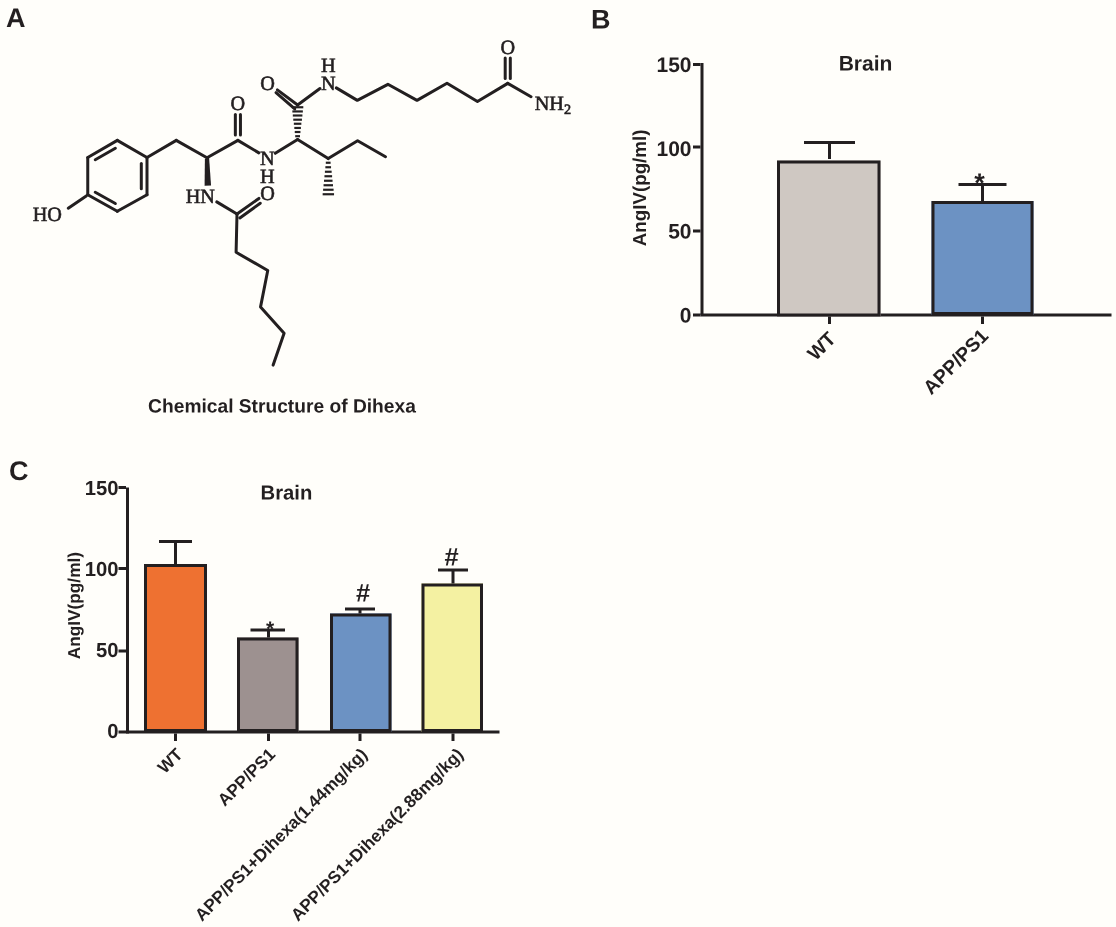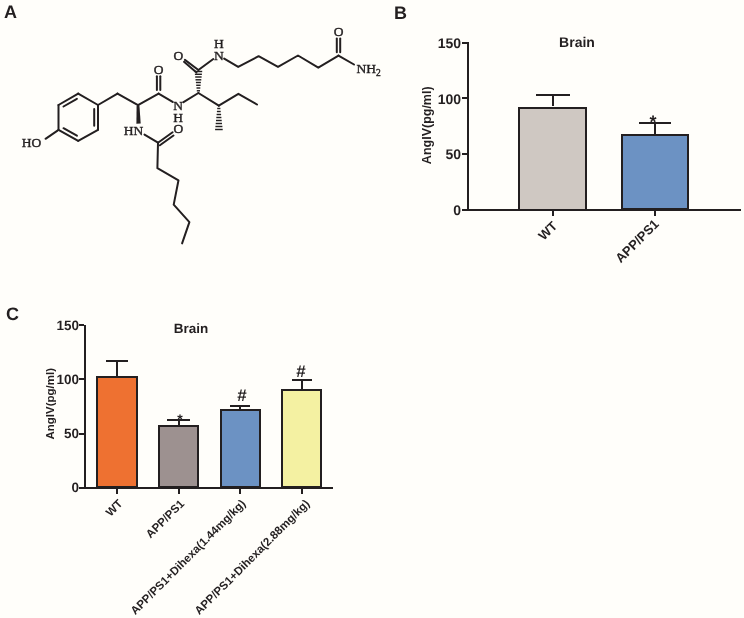--- a/index.html
+++ b/index.html
@@ -123,13 +123,14 @@
     <div style="position:absolute;left:-49.4px;top:397.6px;width:200px;text-align:center;transform:rotate(-90deg);font-size:11.5px;font-weight:bold;line-height:11.5px">AngIV(pg/ml)</div>
     <div style="position:absolute;right:627.3px;top:498.0px;transform:rotate(-45deg);transform-origin:100% 0;font-size:11.5px;font-weight:bold;line-height:11.5px;white-space:nowrap">WT</div>
     <div style="position:absolute;right:565.0px;top:498.0px;transform:rotate(-45deg);transform-origin:100% 0;font-size:11.5px;font-weight:bold;line-height:11.5px;white-space:nowrap">APP/PS1</div>
     <div style="position:absolute;right:504.1px;top:498.0px;transform:rotate(-45deg);transform-origin:100% 0;font-size:11.5px;font-weight:bold;line-height:11.5px;white-space:nowrap">APP/PS1+Dihexa(1.44mg/kg)</div>
     <div style="position:absolute;right:439.9px;top:498.0px;transform:rotate(-45deg);transform-origin:100% 0;font-size:11.5px;font-weight:bold;line-height:11.5px;white-space:nowrap">APP/PS1+Dihexa(2.88mg/kg)</div>
     <div style="position:absolute;left:159.6px;top:412.0px;width:40px;text-align:center;font-size:14px;font-weight:bold;line-height:14px;transform:rotate(0.03deg)">*</div>
     <div style="position:absolute;left:222.2px;top:387.3px;width:40px;text-align:center;font-size:17px;font-weight:bold;line-height:17px;transform:rotate(0.03deg)">#</div>
     <div style="position:absolute;left:280.9px;top:363.2px;width:40px;text-align:center;font-size:17px;font-weight:bold;line-height:17px;transform:rotate(0.03deg)">#</div>
     <div style="position:absolute;left:5.5px;top:303.7px;font-size:18px;font-weight:bold;transform:rotate(0.03deg)">C</div>
     <div style="position:absolute;left:3.8px;top:2.2px;font-size:18px;font-weight:bold;transform:rotate(0.03deg)">A</div>
+    <div style="position:absolute;left:38px;top:262.6px;width:300px;text-align:center;font-size:12.8px;font-weight:bold;transform:rotate(0.03deg)">Chemical Structure of Dihexa</div>
 </div>
 
 </body></html>

